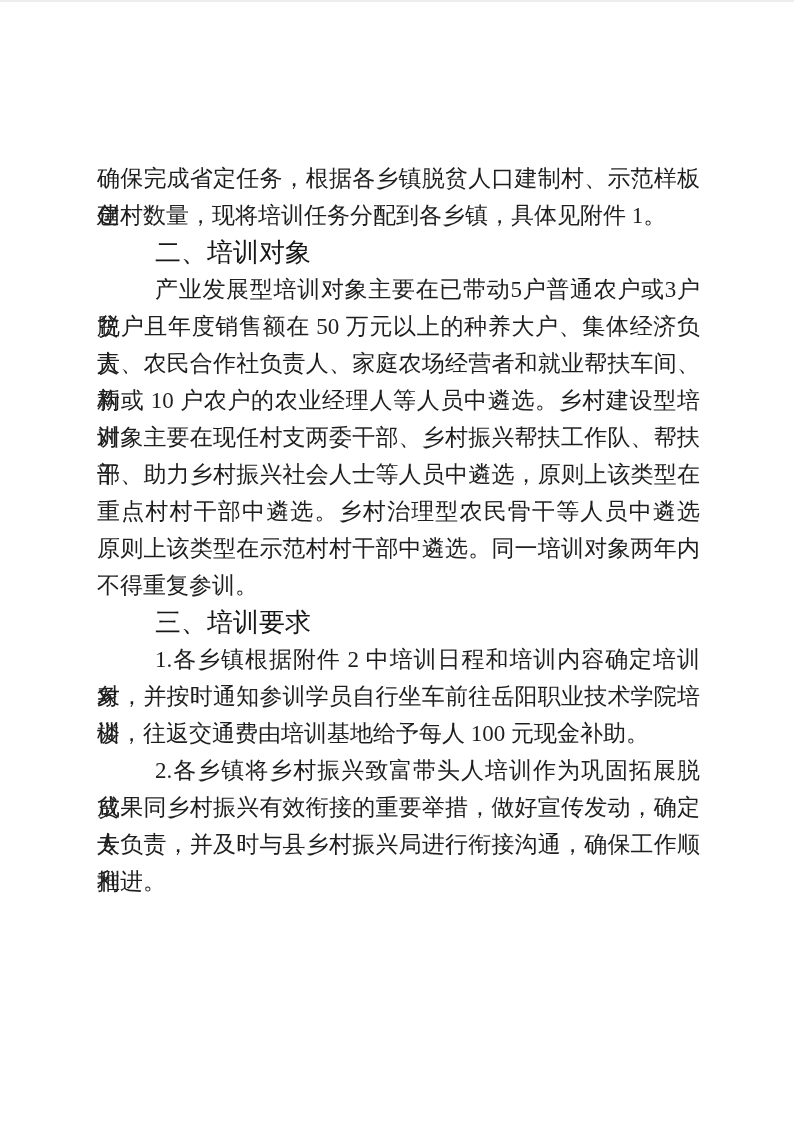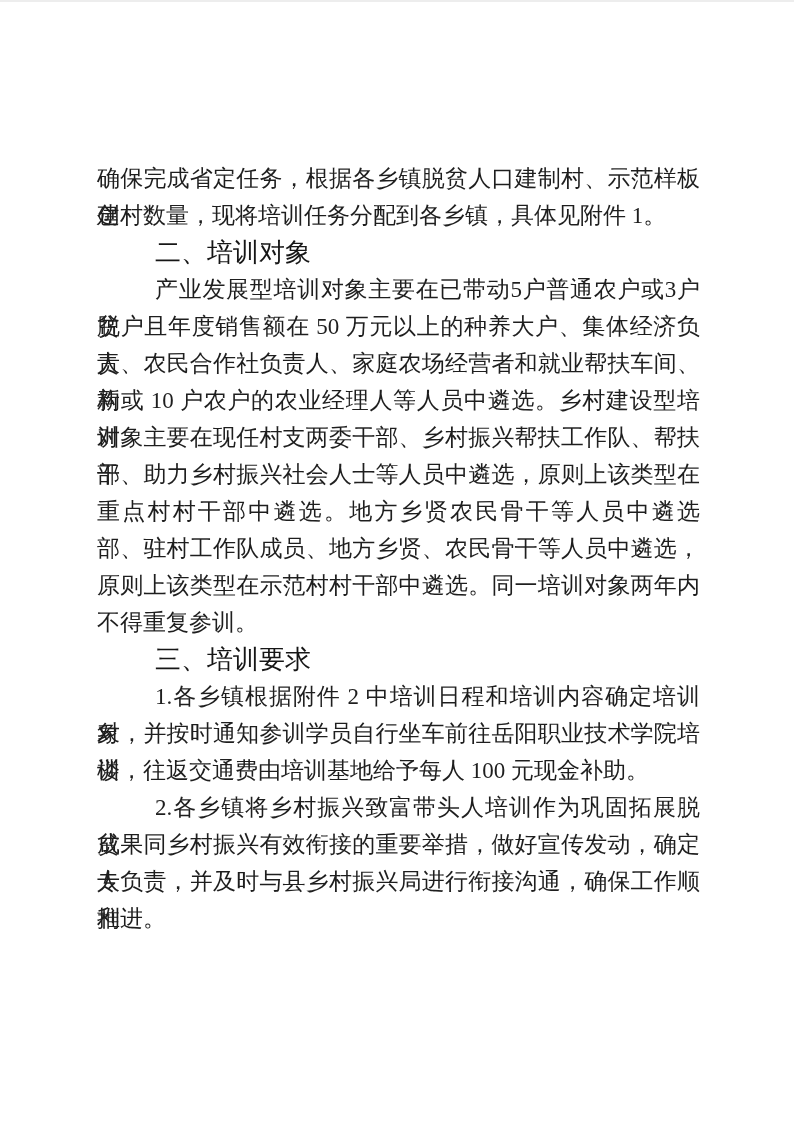--- a/index.html
+++ b/index.html
@@ -61,22 +61,21 @@
   <main class="doc-body">
       <div class="line justify"><span>确保完成省定任务，根据各乡镇脱贫人口建制村、示范样板创</span></div>
       <div class="line"><span>建村数量，现将培训任务分配到各乡镇，具体见附件 1。</span></div>
       <div class="line heading indent"><span class="bold">二、培训对象</span></div>
       <div class="line justify indent"><span class="bold">产业发展型</span><span>培训对象主要在已带动5户普通农户或3户脱</span></div>
       <div class="line justify"><span>贫户且年度销售额在 50 万元以上的种养大户、集体经济负责</span></div>
       <div class="line justify"><span>人、农民合作社负责人、家庭农场经营者和就业帮扶车间、新</span></div>
       <div class="line justify"><span>构或 10 户农户的农业经理人等人员中遴选。</span><span class="bold">乡村建设型</span><span>培训</span></div>
       <div class="line justify"><span>对象主要在现任村支两委干部、乡村振兴帮扶工作队、帮扶干</span></div>
       <div class="line justify"><span>部、助力乡村振兴社会人士等人员中遴选，原则上该类型在</span></div>
-      <div class="line justify"><span>重点村村干部中遴选。</span><span class="bold">地方乡贤</span><span>农民骨干等人员中遴选</span></div>
-      <div class="line justify"><span>部、驻村工作队成员、地方乡贤、农民骨干等人员中遴选，</span></div>
+      <div class="line justify"><span>重点村村干部中遴选。</span><span class="bold">乡村治理型</span><span>农民骨干等人员中遴选</span></div>
       <div class="line justify"><span>原则上该类型在示范村村干部中遴选。同一培训对象两年内</span></div>
       <div class="line"><span>不得重复参训。</span></div>
       <div class="line heading indent"><span class="bold">三、培训要求</span></div>
       <div class="line justify indent"><span>1.各乡镇根据附件 2 中培训日程和培训内容确定培训对</span></div>
       <div class="line justify"><span>象，并按时通知参训学员自行坐车前往岳阳职业技术学院培训</span></div>
       <div class="line"><span>楼，往返交通费由培训基地给予每人 100 元现金补助。</span></div>
       <div class="line justify indent"><span>2.各乡镇将乡村振兴致富带头人培训作为巩固拓展脱贫</span></div>
       <div class="line justify"><span>成果同乡村振兴有效衔接的重要举措，做好宣传发动，确定专</span></div>
       <div class="line justify"><span>人负责，并及时与县乡村振兴局进行衔接沟通，确保工作顺利</span></div>
       <div class="line"><span>推进。</span></div>

